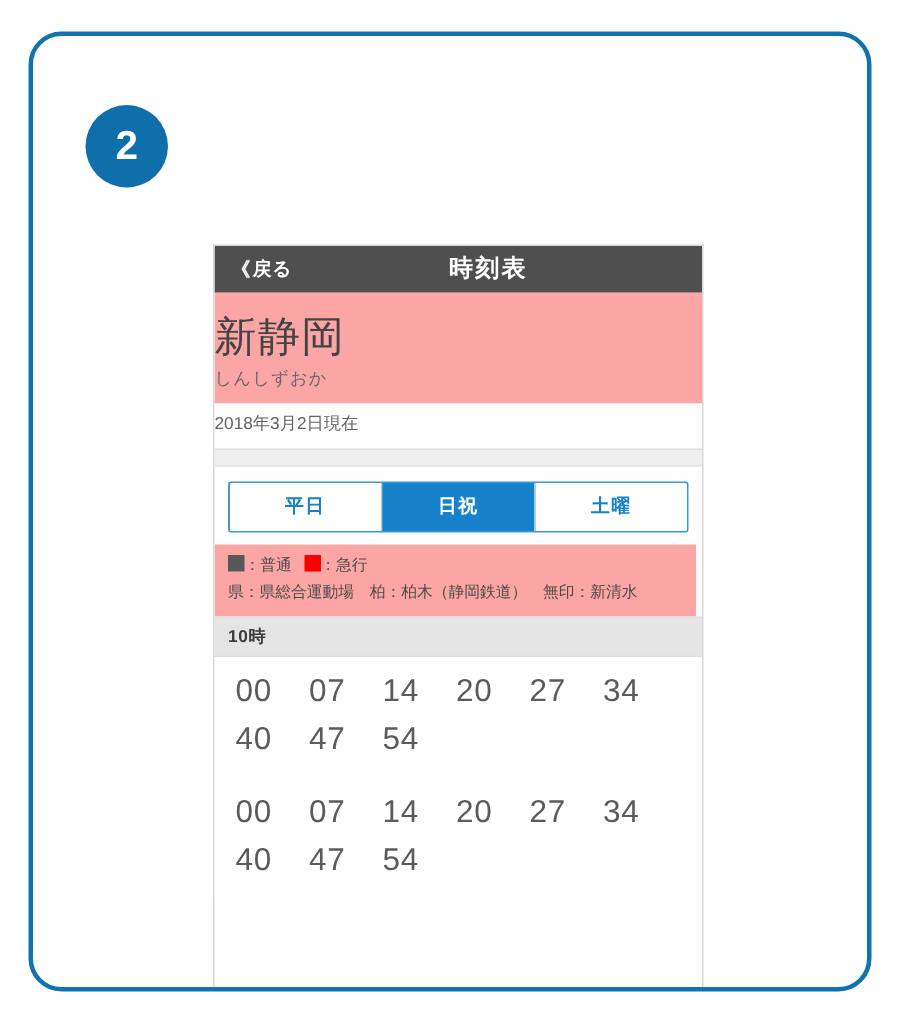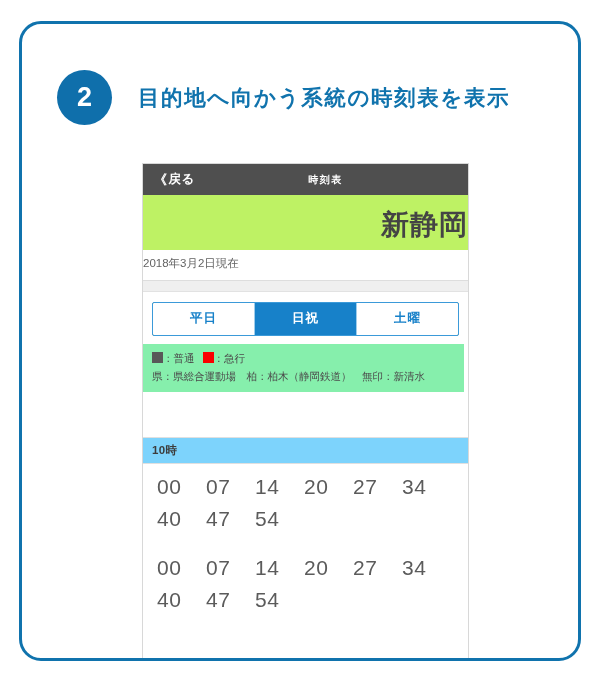--- a/index.html
+++ b/index.html
@@ -91,30 +91,29 @@
     display: flex;
     align-items: center;
     gap: 1px;
     letter-spacing: .5px;
   }
   .nav-chev { font-size: 13px; line-height: 1; }
   .nav-title {
     width: 100%;
     text-align: center;
     letter-spacing: 1.5px;
-    font-size: 10px;
+    font-size: 16px;
     padding-left: 40px;
   }
 
   
   .station {
     padding: 14px 0 9px;
-    text-align: right;
-    background: #bef264;
-    font-weight: bold;
+    text-align: left;
+    background: #fca5a5;
   }
   .station-name {
     font-size: 28px;
     color: #444444;
     letter-spacing: 1px;
     line-height: 1.15;
   }
   .station-kana {
     margin-top: 4px;
     font-size: 11.5px;
@@ -171,49 +170,48 @@
   }
   .tab:last-child { border-right: none; }
   .tab.active {
     background: #1781c9;
     color: #ffffff;
   }
 
   
   .legend {
     margin: 8px 4px 0 0;
-    background: #86efac;
+    background: #fca5a5;
     padding: 6px 9px 7px 9px;
     font-size: 10.5px;
     color: #4b4b4b;
     line-height: 1.65;
   }
   .legend-line { display: block; white-space: nowrap; }
   .sw {
     display: inline-block;
     width: 11px;
     height: 11px;
     vertical-align: -1px;
     margin-right: 0px;
   }
   .sw-local { background: #585858; }
   .sw-exp { background: #fb0000; }
   .legend-sep { display: inline-block; width: 8px; }
 
   
   .hour-head {
-    background: #7dd3fc;
+    background: #e5e5e5;
     border-top: 1px solid #e0e0e0;
     border-bottom: 1px solid #e0e0e0;
     font-size: 11.5px;
     font-weight: bold;
     color: #3c3c3c;
     padding: 5px 0 5px 9px;
     letter-spacing: .4px;
-    margin-top: 45px;
   }
   .hour-body {
     background: #ffffff;
     padding: 7px 0 9px 0;
   }
   .time-row {
     display: flex;
     padding-left: 14px;
   }
   .time {
@@ -225,35 +223,35 @@
     flex: 0 0 auto;
   }
 </style>
 </head>
 <body>
 
 <div class="frame">
 
   <div class="step-head">
     <div class="step-badge">2</div>
-    <div class="step-title">目的地へ向かう系統の時刻表を表示</div>
   </div>
 
   <div class="shot">
 
     <div class="navbar">
       <div class="nav-back">
         <span class="nav-chev">《</span>
         <span>戻る</span>
       </div>
       <div class="nav-title">時刻表</div>
     </div>
 
     <div class="station">
       <div class="station-name">新静岡</div>
+      <div class="station-kana">しんしずおか</div>
     </div>
 
 
     <div class="asof">2018年3月2日現在</div>
 
     <div class="gap"></div>
 
     <div class="tabs">
       <div class="tab">平日</div>
       <div class="tab active">日祝</div>

